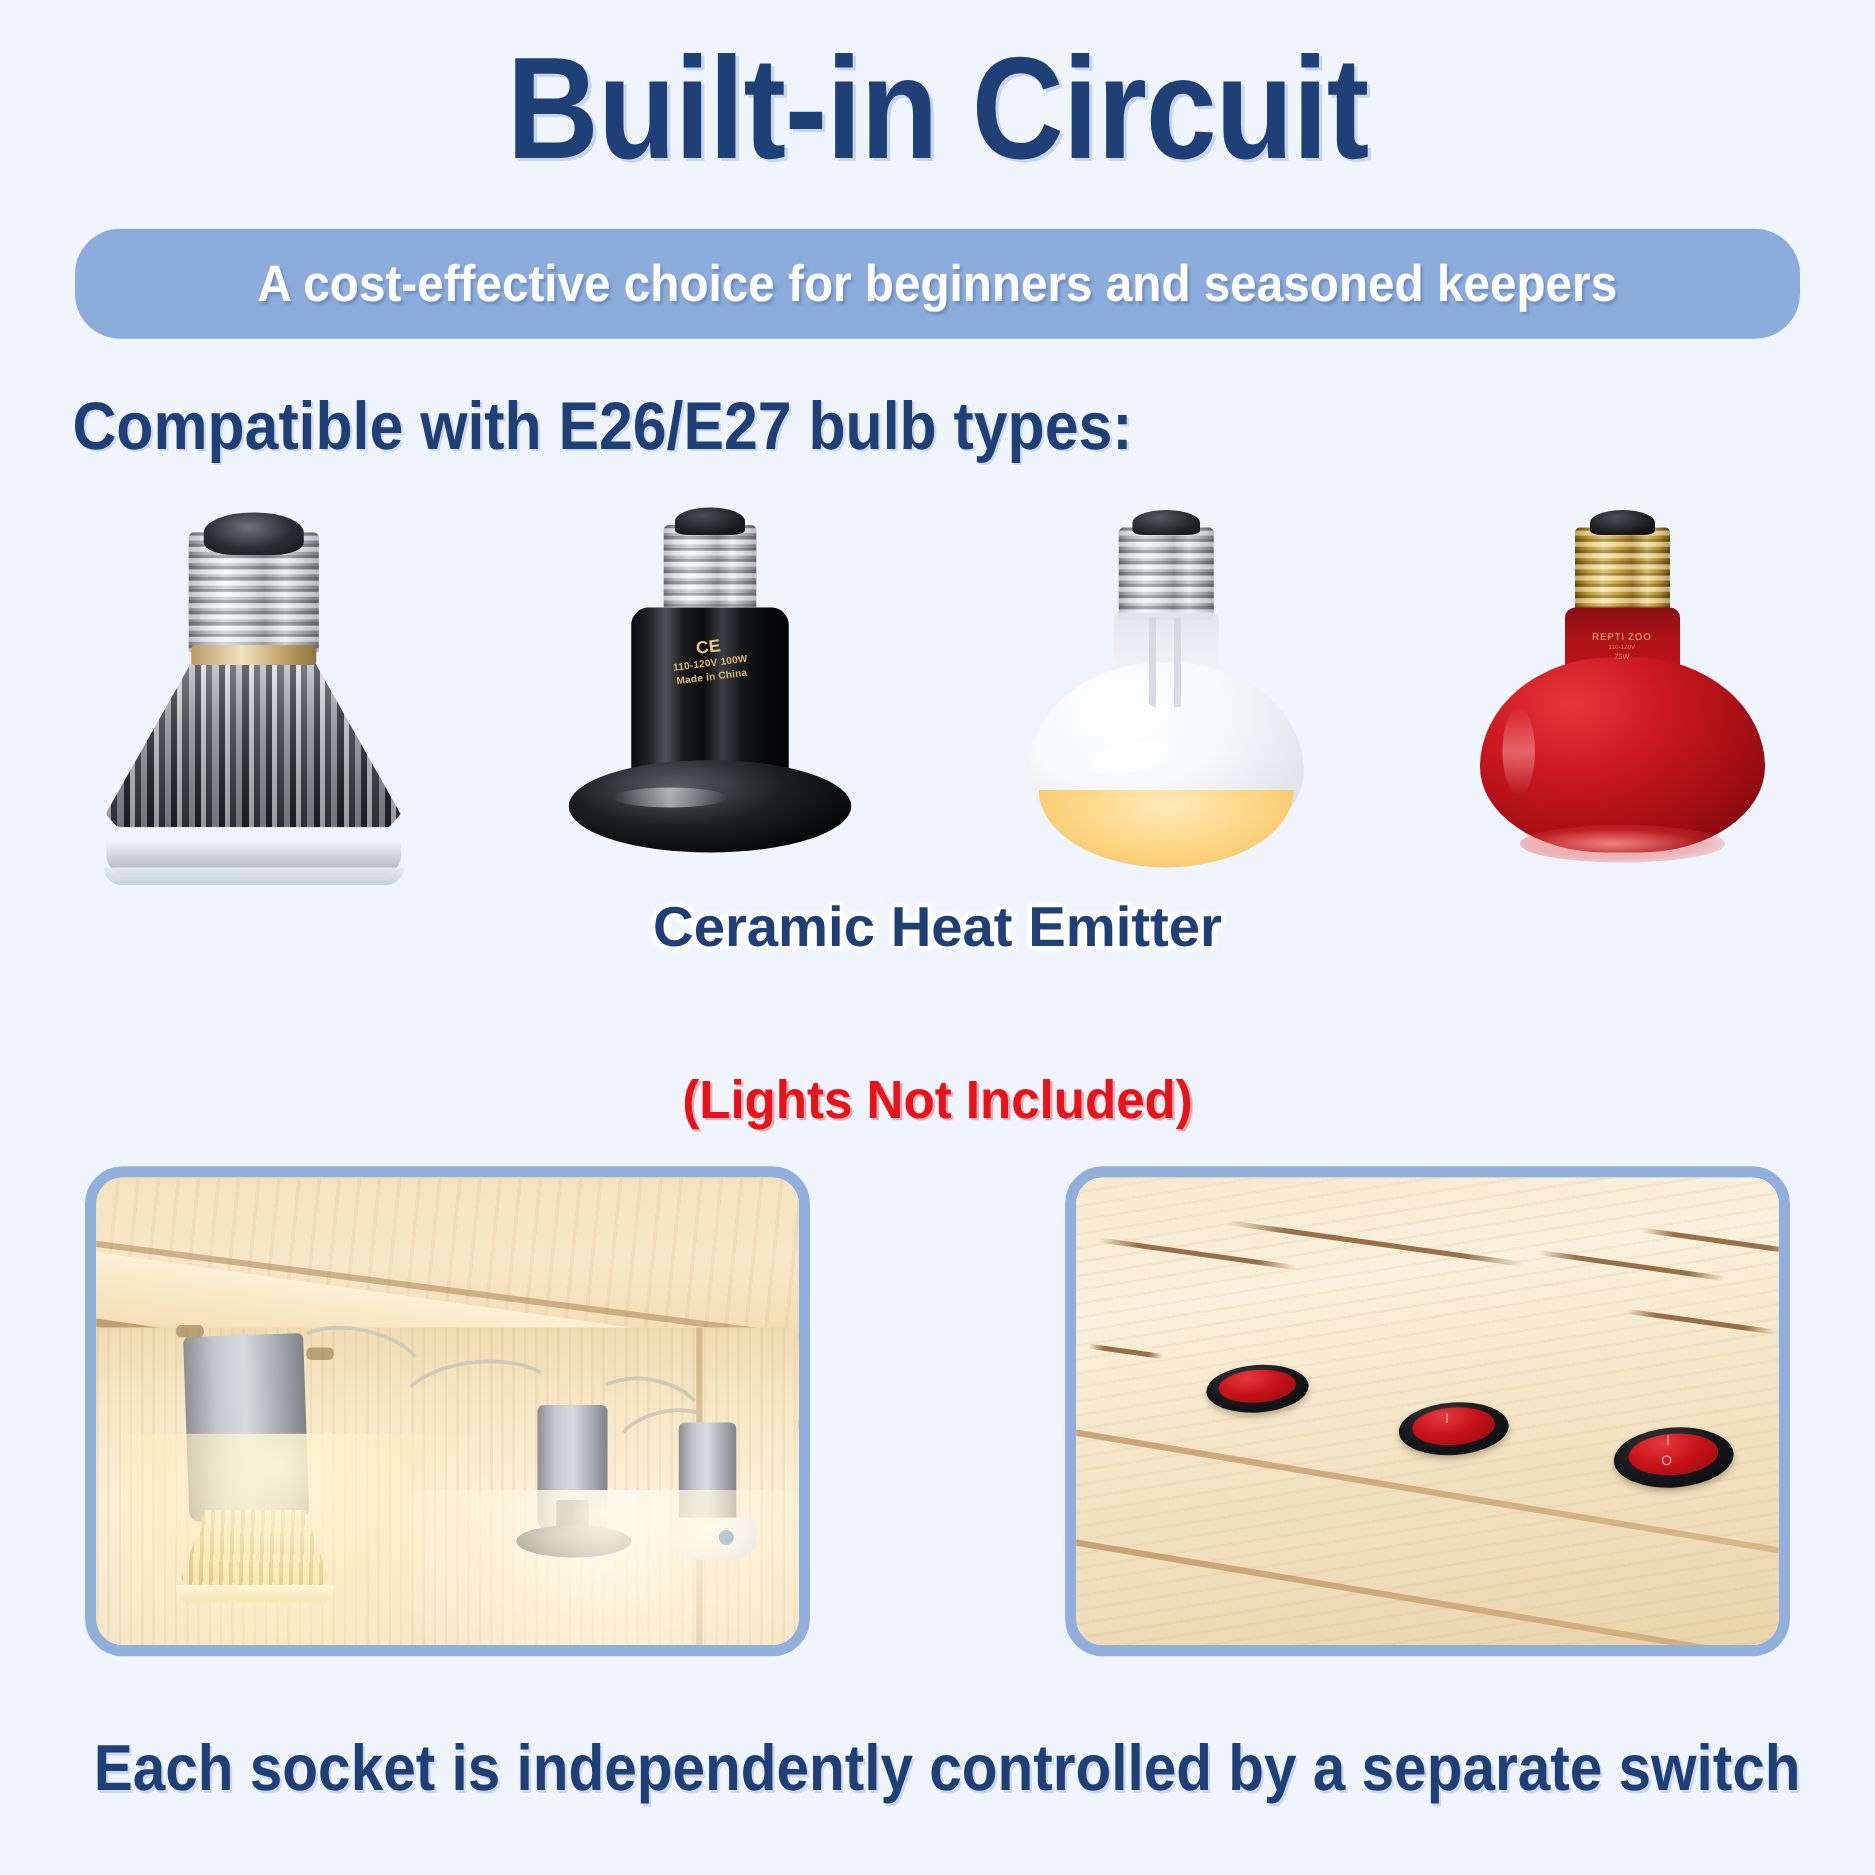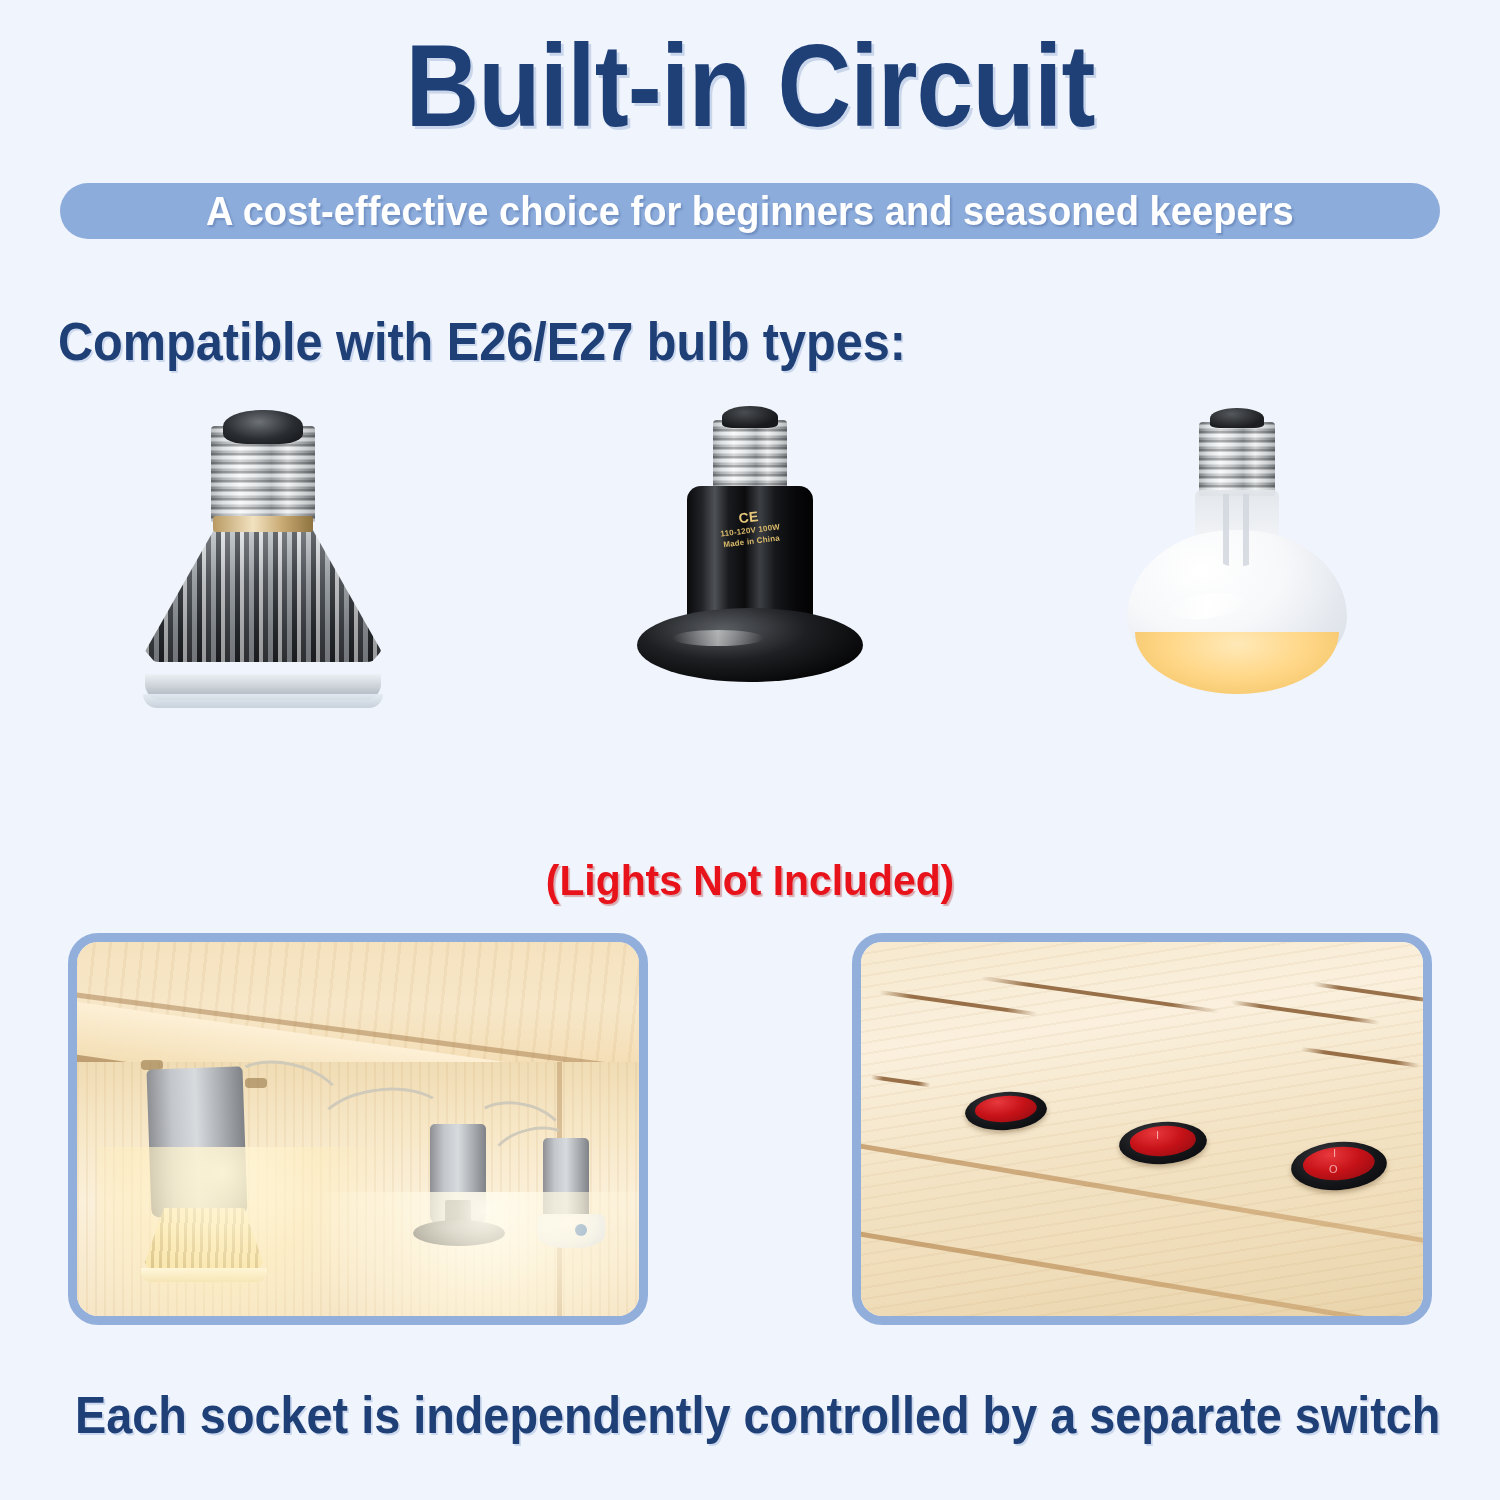--- a/index.html
+++ b/index.html
@@ -31,21 +31,21 @@
     text-shadow: 3px 3px 0 rgba(150,175,215,0.45);
     white-space: nowrap;
   }
 
   
   .subtitle-pill {
     position: absolute;
     top: 183px;
     left: 60px;
     width: 1380px;
-    height: 56px;
+    height: 88px;
     background: #8cacdc;
     border-radius: 36px;
     display: flex;
     align-items: center;
     justify-content: center;
   }
   .subtitle-text {
     font-size: 41px;
     font-weight: bold;
     color: #ffffff;
@@ -618,23 +618,37 @@
   <div class="bulb-cell">
     <div class="base-tip bask-tip"></div>
     <div class="screw-base bask-base"></div>
     <div class="bask-neck"></div>
     <div class="bask-fil"></div>
     <div class="bask-bulb"></div>
     <div class="bask-glow"></div>
     <div class="bask-hl"></div>
   </div>
 
+  <div class="bulb-cell">
+    <div class="base-tip ir-tip"></div>
+    <div class="screw-base screw-gold ir-base"></div>
+    <div class="ir-neck"></div>
+    <div class="ir-brand">
+      <span class="b1">REPTI ZOO</span>
+      <span class="b2">110-120V</span>
+      <span class="b3">75W</span>
+    </div>
+    <div class="ir-bulb"></div>
+    <div class="ir-side-hl"></div>
+    <div class="ir-bottom-hl"></div>
+  </div>
 </div>
 
 <div class="labels">
+  <div class="label-cell">Ceramic Heat Emitter</div>
 </div>
 
 <div class="not-included">(Lights Not Included)</div>
 
 <div class="photo photo-left">
   <div class="ph-inner">
     <div class="wood-ceiling"></div>
     <div class="ceil-band"></div>
     <div class="ceil-seam1"></div>
     <div class="ceil-seam2"></div>

